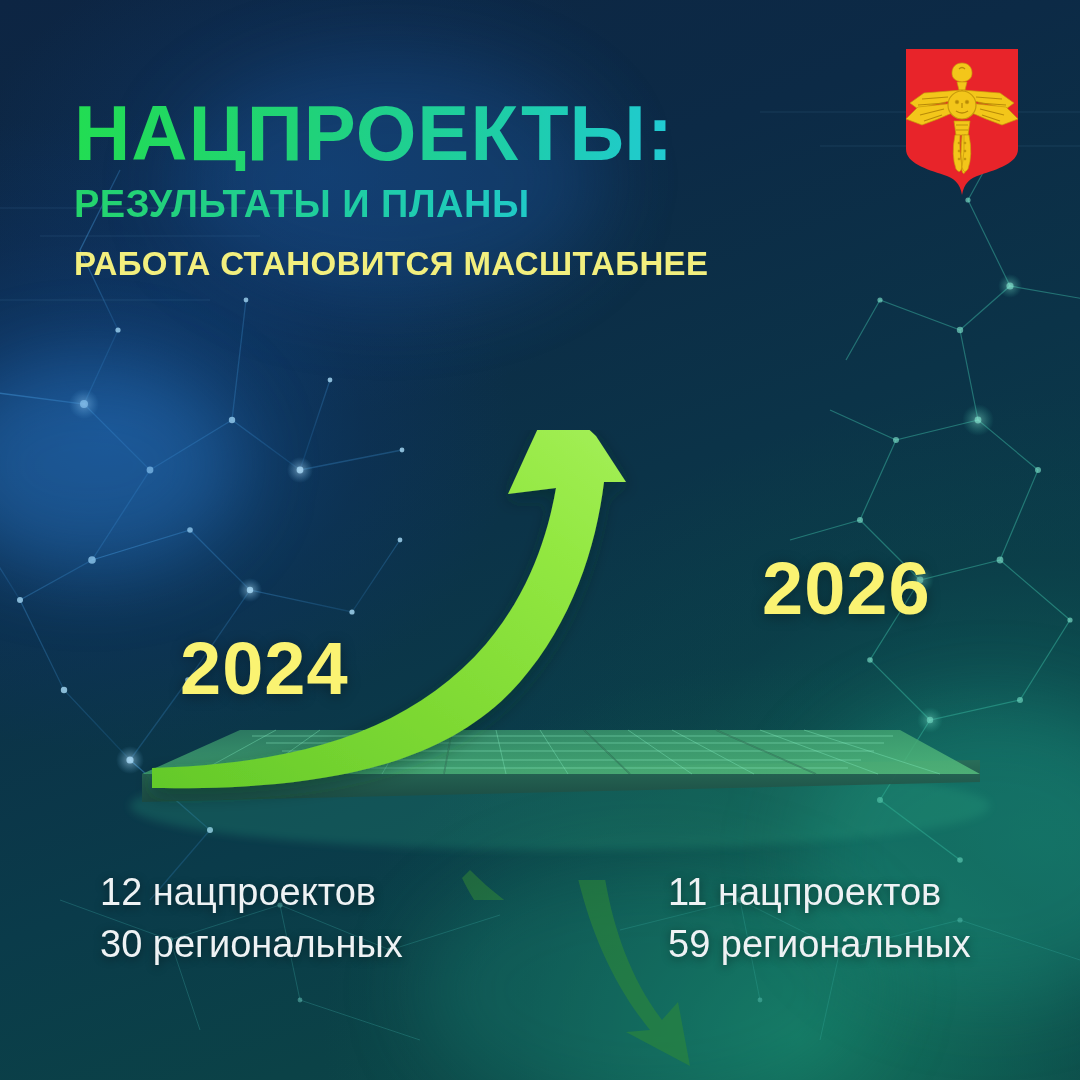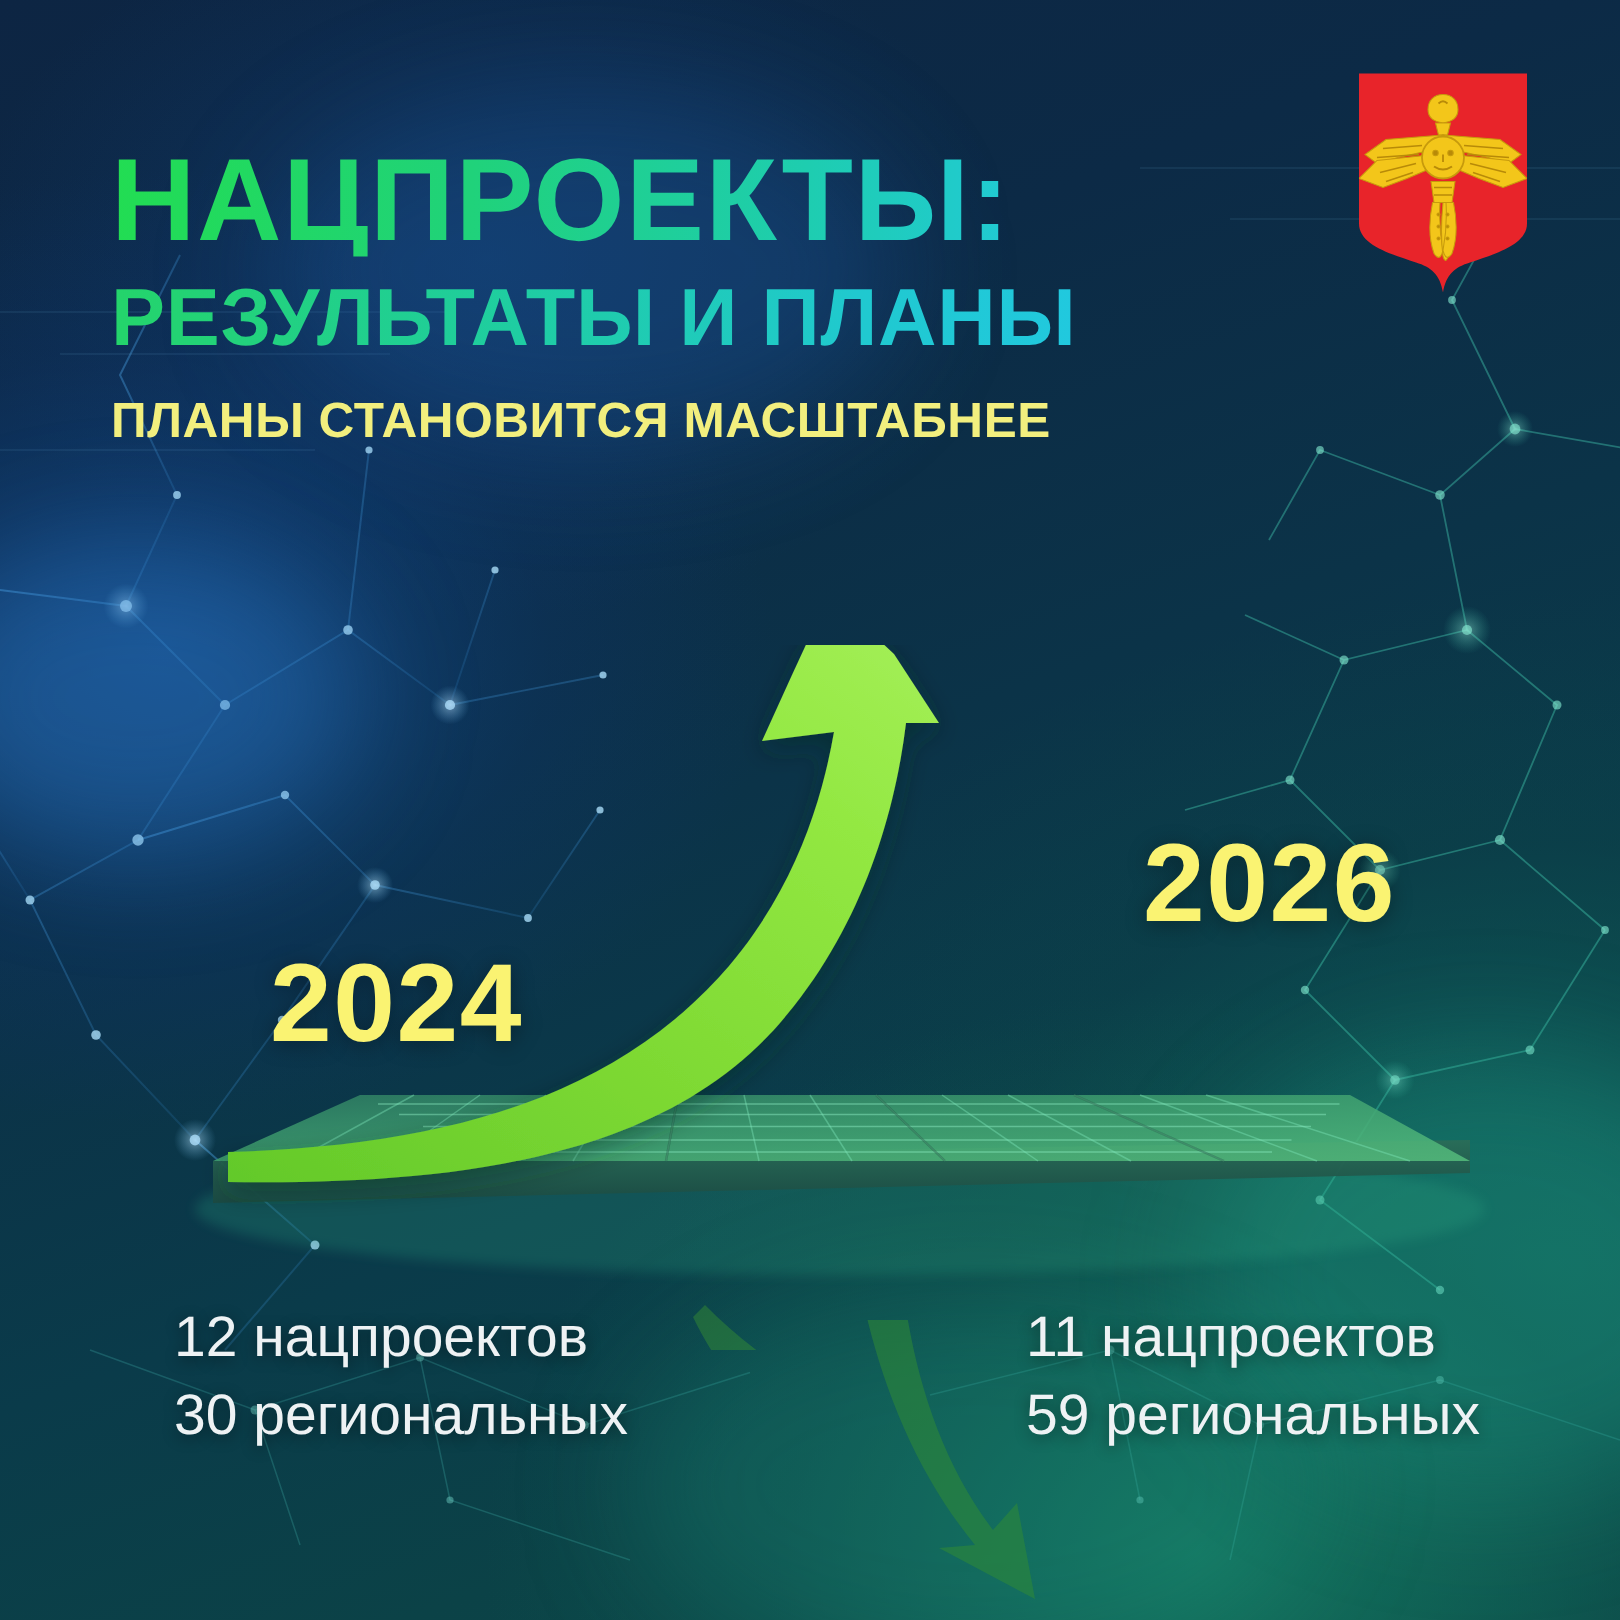--- a/index.html
+++ b/index.html
@@ -22,21 +22,21 @@
 
   
   .header { position:absolute; left:74px; top:96px; width:800px; }
   .title-main {
     font-size:78px; font-weight:bold; letter-spacing:1px; line-height:.96;
     background:linear-gradient(92deg,#22dd52 0%,#20d27a 30%,#1ecdb0 58%,#22c9e2 82%,#25c6f2 100%);
     -webkit-background-clip:text; background-clip:text; color:transparent;
     -webkit-text-fill-color:transparent; white-space:nowrap;
   }
   .title-sub {
-    margin-top:14px; font-size:54px; font-weight:bold; letter-spacing:.5px; line-height:1;
+    margin-top:14px; font-size:38px; font-weight:bold; letter-spacing:.5px; line-height:1;
     background:linear-gradient(92deg,#24d46a 0%,#1fcda2 34%,#20c9cf 62%,#22c8ef 100%);
     -webkit-background-clip:text; background-clip:text; color:transparent;
     -webkit-text-fill-color:transparent; white-space:nowrap;
   }
   .title-tag {
     margin-top:22px; font-size:33px; font-weight:bold; letter-spacing:.4px;
     color:#f2ef7e; white-space:nowrap;
   }
 
   
@@ -48,21 +48,21 @@
   
   .year {
     position:absolute; font-size:74px; font-weight:bold; color:#faf372;
     letter-spacing:1px; text-shadow:0 2px 14px rgba(0,0,0,.35);
   }
   .year-2025 { left:180px; top:626px; }
   .year-2026 { left:762px; top:522px;margin-top:24px; }
 
   
   .stats { position:absolute; left:0; top:866px; width:1080px; height:120px; }
-  .stat-col { position:absolute; top:0;margin-left:16px; }
+  .stat-col { position:absolute; top:0; }
   .stat-left  { left:100px; }
   .stat-right { left:668px; }
   .stat-line {
     font-size:38px; color:#eef2f4; line-height:1.38; white-space:nowrap;
     text-shadow:0 2px 10px rgba(0,0,0,.45);
   }
 </style>
 </head>
 <body>
 
@@ -318,21 +318,21 @@
 
   <svg style="position:absolute;left:0;top:880px;width:1080px;height:200px;" viewBox="0 0 1080 200">
     <path d="M570 -40 C 582 30, 606 96, 650 150
              L 626 152 L 690 186 L 678 122 L 662 140
              C 624 90, 606 26, 600 -40 Z" fill="#2f8b35" opacity=".55"></path>
   </svg>
 
   <div class="header">
     <div class="title-main">НАЦПРОЕКТЫ:</div>
     <div class="title-sub">РЕЗУЛЬТАТЫ И ПЛАНЫ</div>
-    <div class="title-tag">ПЛАНЫ СТАНОВИТСЯ МАСШТАБНЕЕ</div>
+    <div class="title-tag">РАБОТА СТАНОВИТСЯ МАСШТАБНЕЕ</div>
   </div>
 
   <div class="emblem">
     <svg viewBox="0 0 120 155" width="120" height="155">
       <defs>
         <clipPath id="shieldClip">
           <path d="M4 4 H116 V104 C116 118, 96 124, 78 130
                    C 68 133, 62 138, 60 150
                    C 58 138, 52 133, 42 130
                    C 24 124, 4 118, 4 104 Z"></path>

